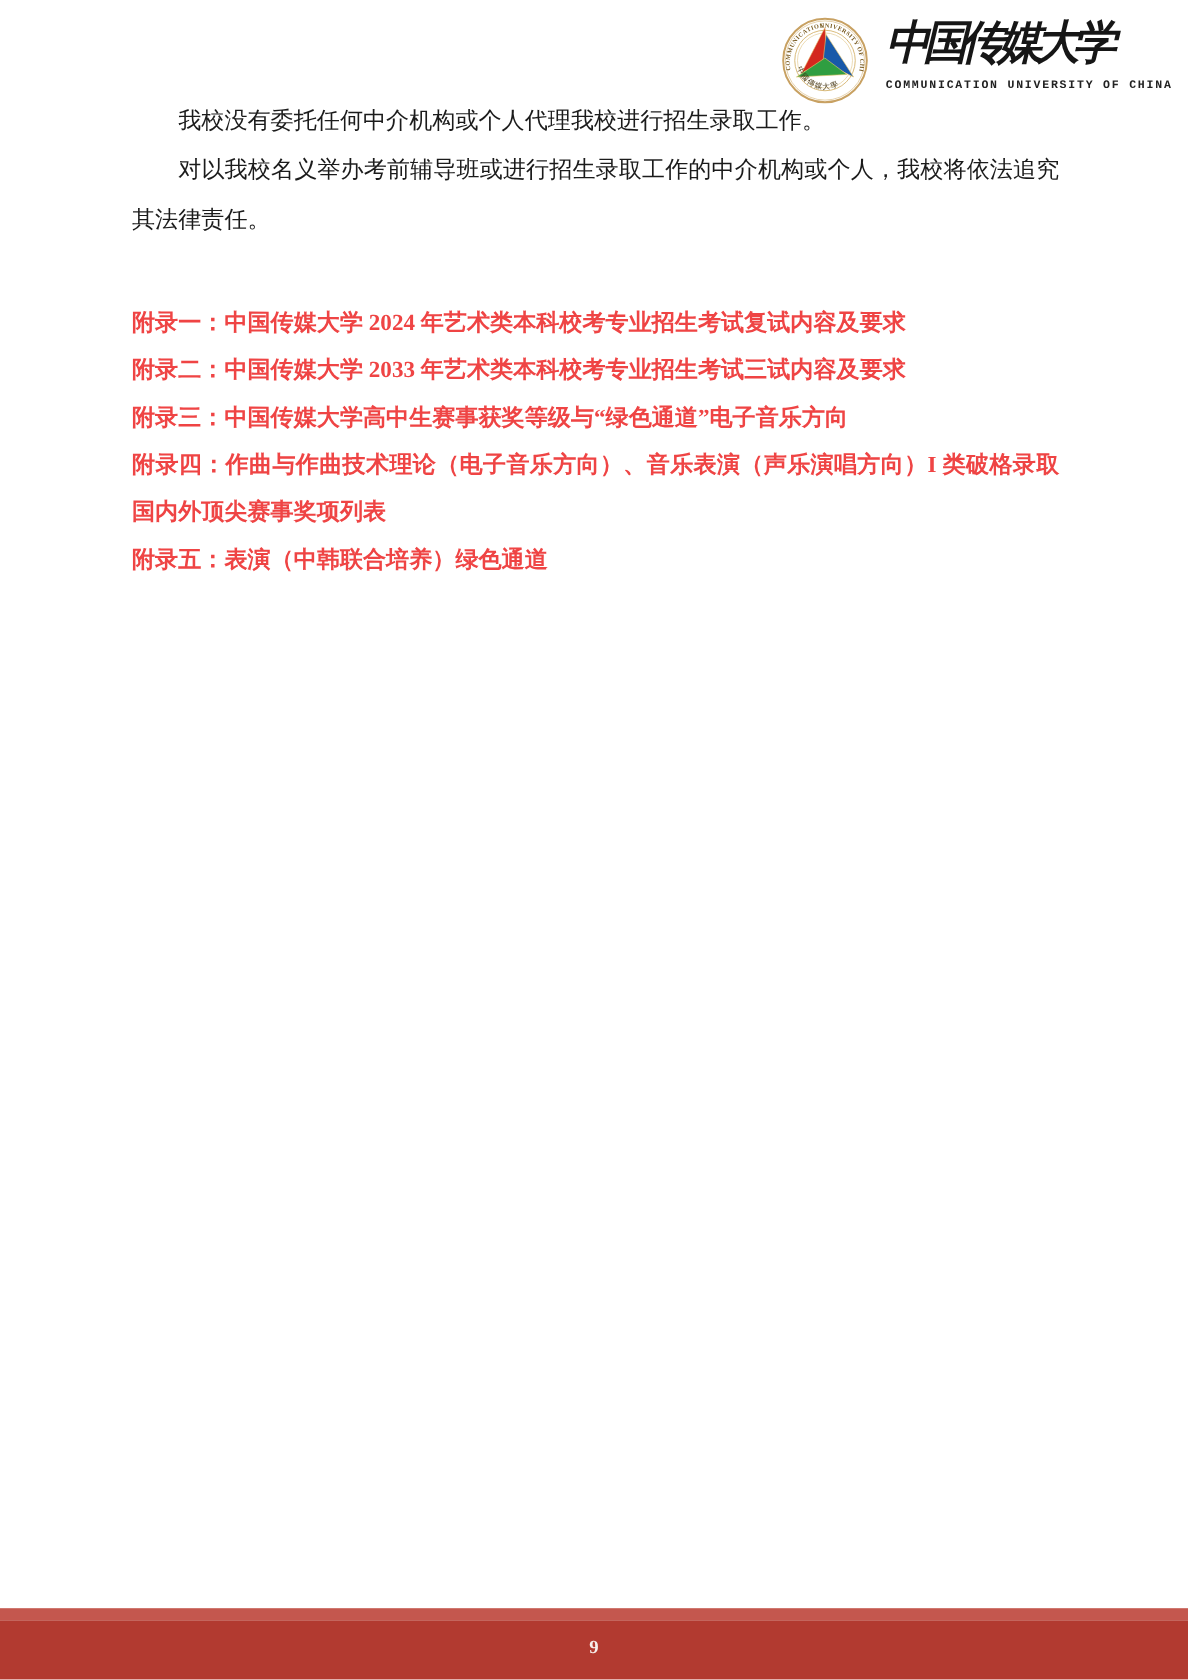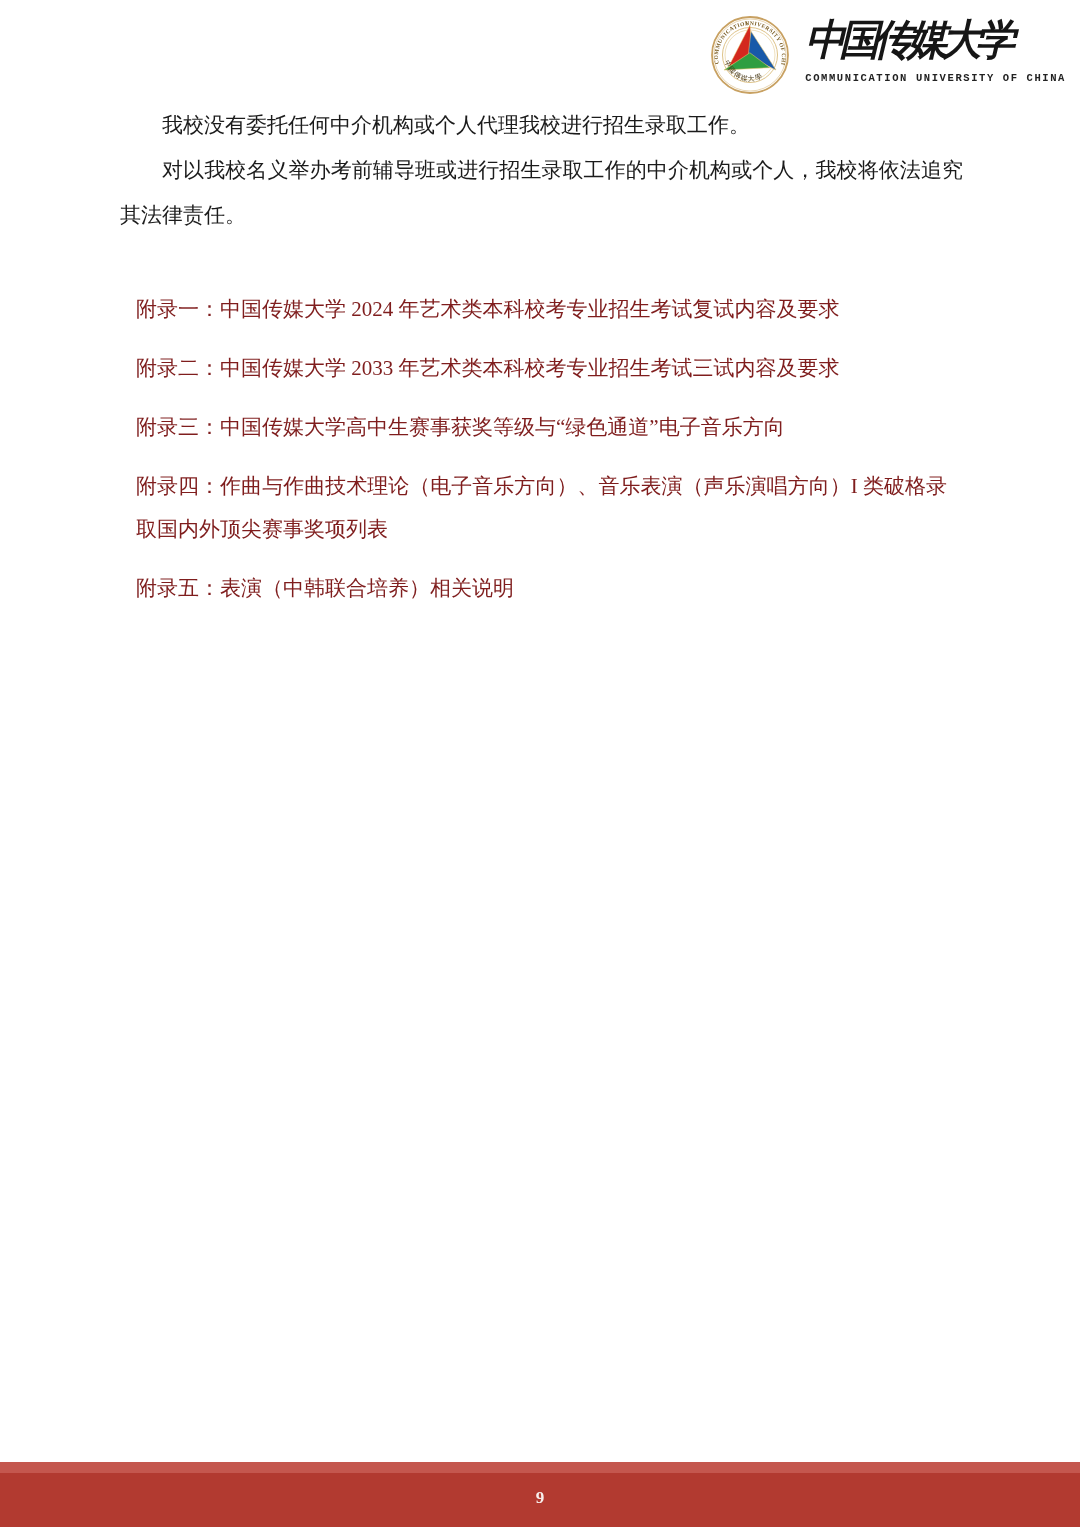--- a/index.html
+++ b/index.html
@@ -55,41 +55,41 @@
     white-space: nowrap;
     color: #222;
     text-align: center;
   }
 
   
   .content {
     position: absolute;
     left: 120px;
     right: 117px;
-    top: 103px;
+    top: 87px;
   }
   .para {
     margin: 0;
     font-size: 21px;
     line-height: 45px;
     text-align: justify;
     text-justify: inter-ideograph;
     text-indent: 2em;
     color: #1b1b1b;
   }
   .appendix {
     margin-top: 50px;
   }
   .appendix-item {
-    margin: 16px;
+    margin: 0;
     font-size: 21px;
-    font-weight: normal;
+    font-weight: bold;
     line-height: 43px;
     text-align: justify;
-    color: #7f1d1d;
+    color: #ef4444;
   }
 
   
   .footer {
     position: absolute;
     left: 0;
     right: 0;
     bottom: 0;
   }
   .footer-strip {
@@ -153,21 +153,21 @@
 
   <div class="content">
     <p class="para">我校没有委托任何中介机构或个人代理我校进行招生录取工作。</p>
     <p class="para">对以我校名义举办考前辅导班或进行招生录取工作的中介机构或个人，我校将依法追究其法律责任。</p>
 
     <div class="appendix">
       <p class="appendix-item"><span>附录一：</span><span>中国传媒大学 2024 年艺术类本科校考专业招生考试复试内容及要求</span></p>
       <p class="appendix-item"><span>附录二：</span><span>中国传媒大学 2033 年艺术类本科校考专业招生考试三试内容及要求</span></p>
       <p class="appendix-item"><span>附录三：</span><span>中国传媒大学高中生赛事获奖等级与“绿色通道”电子音乐方向</span></p>
       <p class="appendix-item"><span>附录四：</span><span>作曲与作曲技术理论（电子音乐方向）、音乐表演（声乐演唱方向）I 类破格录取国内外顶尖赛事奖项列表</span></p>
-      <p class="appendix-item"><span>附录五：</span><span>表演（中韩联合培养）相关说明</span></p>
+      <p class="appendix-item"><span>附录五：</span><span>表演（中韩联合培养）绿色通道</span></p>
     </div>
   </div>
 
   <div class="footer">
     <div class="footer-strip"></div>
     <div class="footer-bar">
       <span class="page-number">9</span>
     </div>
   </div>
 

